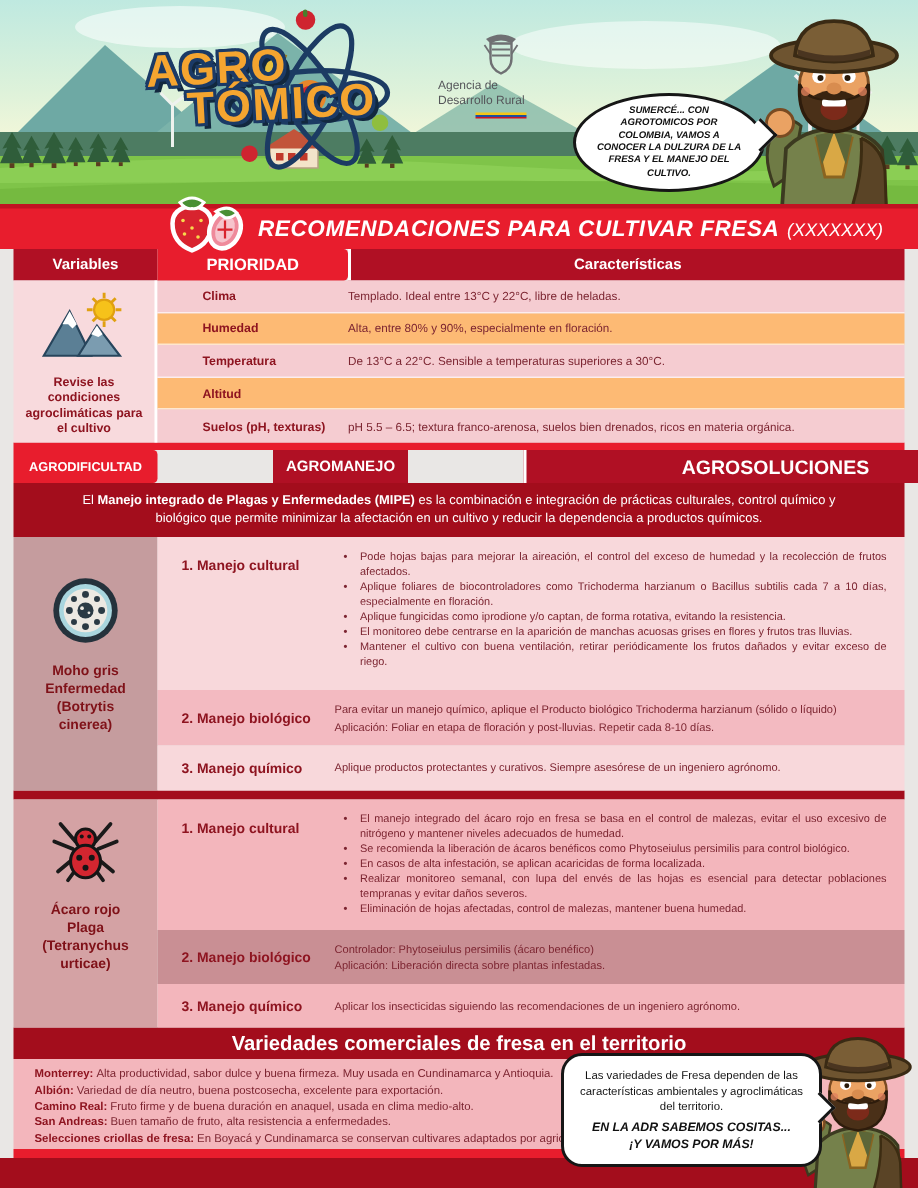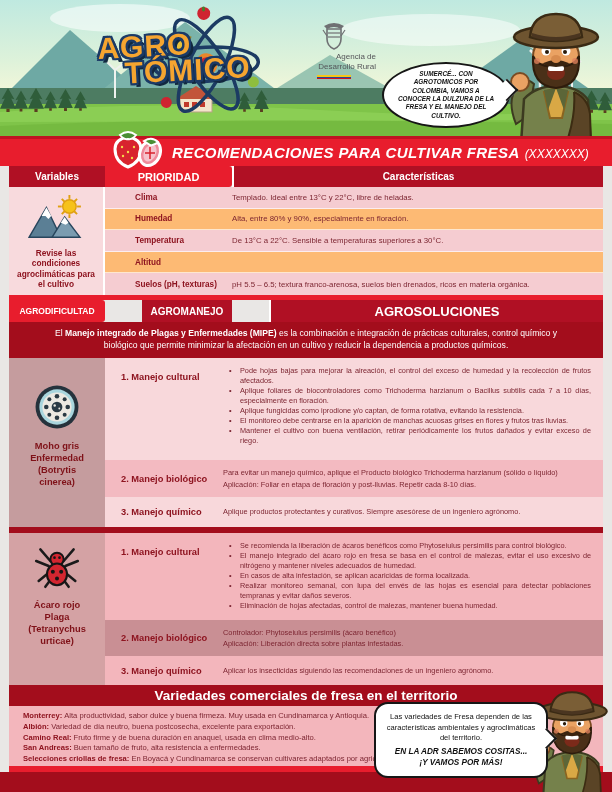--- a/index.html
+++ b/index.html
@@ -10,21 +10,21 @@
   
   .hero { position:relative; width:612px; height:136px; overflow:hidden;
           background:linear-gradient(#bfe9e0 0%, #def2da 45%, #f4f7d9 70%); }
   .hero-art { position:absolute; inset:0; }
   .agro-logo { position:absolute; left:98px; top:28px; transform:rotate(-3deg); z-index:3; }
   .agro-atom { position:absolute; left:48px; top:-22px; z-index:-1; }
   .logo-line { font-weight:bold; font-size:30px; letter-spacing:1px; color:#f5a530;
     text-shadow:-2px -2px 0 #1b3a66, 2px -2px 0 #1b3a66, -2px 2px 0 #1b3a66, 2px 2px 0 #1b3a66,
       0 2px 0 #1b3a66, 2px 0 0 #1b3a66, 0 -2px 0 #1b3a66, -2px 0 0 #1b3a66, 4px 4px 0 #12283f; }
   .logo-line2 { margin:-8px 0 0 26px; }
-  .adr-logo { position:absolute; left:292px; top:22px; width:84px; text-align:right; z-index:2; }
+  .adr-logo { position:absolute; left:292px; top:22px; width:84px; text-align:left; z-index:2; }
   .adr-text { font-size:8px; line-height:1.25; color:#55565a; margin-top:2px; }
   .adr-flag { width:34px; height:4px; margin:3px auto 0;
     background:linear-gradient(#f5c518 0 50%, #1f4e9c 50% 75%, #ce1126 75% 100%); }
   .bubble-top { position:absolute; left:382px; top:62px; width:128px; height:66px; z-index:4;
     background:#fff; border:2px solid #161616; border-radius:50%;
     display:flex; align-items:center; justify-content:center; padding:6px 12px; text-align:center; }
   .bubble-top:after { content:""; position:absolute; right:-7px; top:18px; width:14px; height:14px;
     background:#fff; border-right:2px solid #161616; border-top:2px solid #161616;
     transform:rotate(45deg); }
   .bubble-top span { font-size:6.4px; font-weight:bold; font-style:italic; line-height:1.3; color:#111; }
@@ -35,21 +35,21 @@
     border-top:3px solid #c11322; display:flex; align-items:center; z-index:5; }
   .banner-berry { position:absolute; left:110px; top:-14px; }
   .banner-text { margin-left:172px; color:#fff; font-style:italic; }
   .banner-title { font-size:15px; font-weight:bold; letter-spacing:.4px; }
   .banner-suffix { font-size:12px; margin-left:5px; font-weight:normal; }
 
   
   .content { width:594px; margin:0 auto; }
   .thead { display:grid; grid-template-columns:96px 127px 371px; }
   .thead1 { height:21px; }
-  .thead2 { height:22px; }
+  .thead2 { height:22px;gap:40px; }
   .th { display:flex; align-items:center; justify-content:center; color:#fff; font-weight:bold; }
   .th-accent { background:#e81d2d; border-radius:0 3px 3px 0; font-size:11px; z-index:1; }
   .thead2 .th-accent { font-size:8.5px; }
   .th-dark { background:#b01024; font-size:10px; }
   .th-div { border-left:2px solid #fff; }
   .th-solutions { font-size:13px; }
   .thead2 .th-dark { background:#b01024;margin-left:37px; }
 
   .climate { display:grid; grid-template-columns:96px 498px; height:108px; }
   .climate-aside { background:#f8dadd; border-right:2px solid #fff; text-align:center; padding-top:8px; }
@@ -399,22 +399,22 @@
           <div>Ácaro rojo</div>
           <div>Plaga</div>
           <div>(Tetranychus</div>
           <div>urticae)</div>
         </div>
       </aside>
       <div>
         <div class="prow row-cultural acaro-cultural">
           <div class="plabel">1. Manejo cultural</div>
           <ul class="bullets">
+            <li>El manejo integrado del ácaro rojo en fresa se basa en el control de malezas, evitar el uso excesivo de nitrógeno y mantener niveles adecuados de humedad.</li>
             <li>Se recomienda la liberación de ácaros benéficos como Phytoseiulus persimilis para control biológico.</li>
-            <li>El manejo integrado del ácaro rojo en fresa se basa en el control de malezas, evitar el uso excesivo de nitrógeno y mantener niveles adecuados de humedad.</li>
             <li>En casos de alta infestación, se aplican acaricidas de forma localizada.</li>
             <li>Realizar monitoreo semanal, con lupa del envés de las hojas es esencial para detectar poblaciones tempranas y evitar daños severos.</li>
             <li>Eliminación de hojas afectadas, control de malezas, mantener buena humedad.</li>
           </ul>
         </div>
         <div class="prow row-mid acaro-bio">
           <div class="plabel">2. Manejo biológico</div>
           <div class="ptext">
             <div>Controlador: Phytoseiulus persimilis (ácaro benéfico)</div>
             <div>Aplicación: Liberación directa sobre plantas infestadas.</div>

